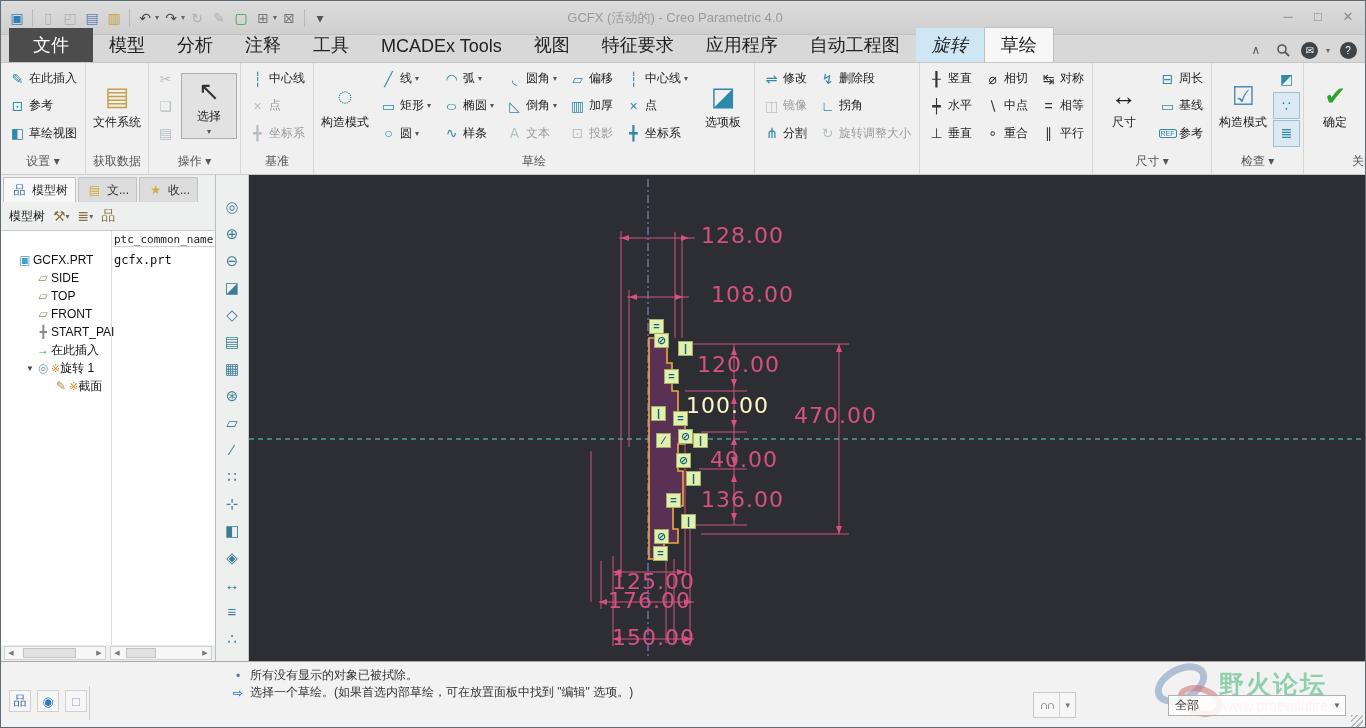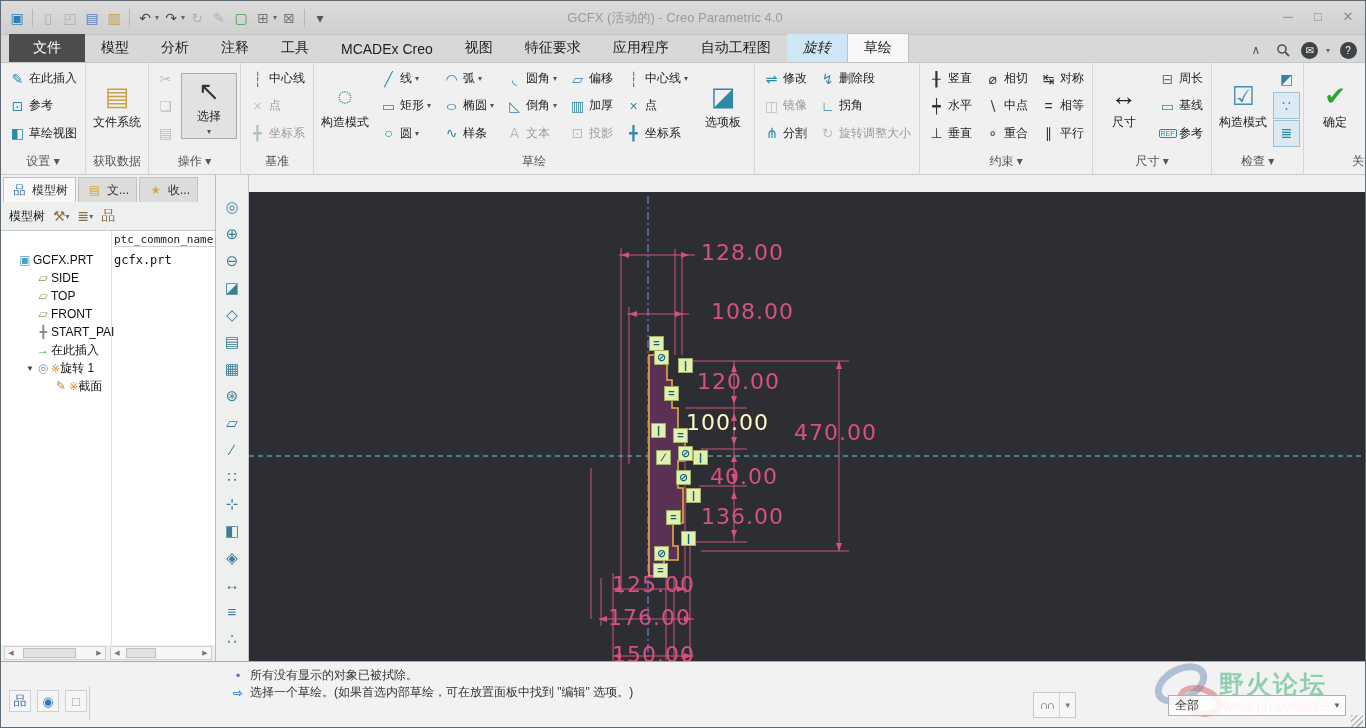--- a/index.html
+++ b/index.html
@@ -13,21 +13,21 @@
   .qi.dis{opacity:.4;}
   .qsep{width:1px;height:18px;background:#b8b8b8;margin:0 3px;}
   .qdrop{font-size:8px;color:#666;margin-left:-2px;}
   #win-title{position:absolute;left:0;right:16px;text-align:center;font-size:13px;color:#9b9b9b;pointer-events:none;}
   #winctl{position:absolute;right:8px;top:6px;display:flex;gap:12px;}
   .wc{width:18px;height:18px;color:#8a8a8a;font-size:13px;display:flex;align-items:center;justify-content:center;}
 
   
   #tabrow{height:28px;background:#d8d8d8;display:flex;align-items:flex-end;position:relative;border-bottom:1px solid #c6c6c6;}
   #tabs{display:flex;align-items:flex-end;padding-left:8px;height:100%;}
-  .tab{padding:5px 16px;font-size:14px;color:#222;white-space:nowrap;text-align:center;}
+  .tab{padding:5px 16px;font-size:18px;color:#222;white-space:nowrap;text-align:center;}
   .tab.file{background:#4c4c4c;color:#fff;padding:5px 24px;}
   .tab.context{background:#cfe7f5;font-style:italic;}
   .tab.active{background:#f7f7f7;border:1px solid #c0c0c0;border-bottom:none;}
   #tabrow-right{position:absolute;right:8px;bottom:3px;display:flex;align-items:center;gap:9px;}
   .tri{width:18px;height:18px;display:flex;align-items:center;justify-content:center;font-size:12px;color:#555;}
   .tri .circ{width:17px;height:17px;border-radius:50%;background:#3d4347;color:#fff;font-size:10px;display:flex;align-items:center;justify-content:center;}
 
   
   #ribbon{height:112px;background:#f0f0f0;display:flex;border-bottom:1px solid #c9c9c9;}
   .rgroup{display:flex;flex-direction:column;border-right:1px solid #d6d6d6;}
@@ -132,21 +132,21 @@
       </div>
   </div>
 
   <div id="tabrow">
     <div id="tabs">
         <span class="tab file">文件</span>
         <span class="tab">模型</span>
         <span class="tab">分析</span>
         <span class="tab">注释</span>
         <span class="tab">工具</span>
-        <span class="tab">MCADEx Creo</span>
+        <span class="tab">MCADEx Tools</span>
         <span class="tab">视图</span>
         <span class="tab">特征要求</span>
         <span class="tab">应用程序</span>
         <span class="tab">自动工程图</span>
         <span class="tab context">旋转</span>
         <span class="tab active">草绘</span>
       </div>
     <div id="tabrow-right">
         <span class="tri">∧</span>
         <span class="tri">
@@ -403,21 +403,20 @@
             <div class="sbtn">
               <span class="ic" style="color: rgb(51, 51, 51);">=</span>
               <span>相等</span>
             </div>
             <div class="sbtn">
               <span class="ic" style="color: rgb(51, 51, 51);">∥</span>
               <span>平行</span>
             </div>
           </div>
         </div>
-        <div class="rlabel">约束 ▾</div>
       </div>
       <div class="rgroup">
         <div class="rbody">
           <div class="rcol">
             <div class="bbtn">
               <span class="ic bic" style="color: rgb(34, 34, 34);">↔</span>
               <span>尺寸</span>
             </div>
           </div>
           <div class="rcol">
@@ -587,21 +586,21 @@
         <div class="stri">∕</div>
         <div class="stri">∷</div>
         <div class="stri">⊹</div>
         <div class="stri">◧</div>
         <div class="stri">◈</div>
         <div class="stri">↔</div>
         <div class="stri">≡</div>
         <div class="stri">∴</div>
       </div>
 
-    <div id="canvas" style="background: rgb(45, 45, 52); margin-top: 17px;">
+    <div id="canvas" style="background: rgb(45, 45, 52);">
         <svg id="sksvg" width="1118" height="486">
           <line x1="0" y1="264" x2="1118" y2="264" stroke="#5cd6c9" stroke-width="1.2" stroke-dasharray="5,4"></line>
           <line x1="399" y1="4" x2="399" y2="484" stroke="#8a8ae8" stroke-width="1" stroke-dasharray="8,3,2,3"></line>
           <polygon points="400,163 418,163 418,188 423,188 423,216 429,216 429,250 436,250 436,269 429,269 429,296 434,296 434,331 424,331 424,354 429,354 429,368 415,368 415,384 400,384" fill="#5d3057" fill-opacity="0.95" stroke="#eda93f" stroke-width="1.6"></polygon>
           <line x1="370" y1="63" x2="446" y2="63" stroke="#d5527f" stroke-width="1"></line>
           <line x1="378" y1="122" x2="440" y2="122" stroke="#d5527f" stroke-width="1"></line>
           <line x1="442" y1="169" x2="600" y2="169" stroke="#d5527f" stroke-width="1"></line>
           <line x1="436" y1="216" x2="498" y2="216" stroke="#d5527f" stroke-width="1"></line>
           <line x1="452" y1="257" x2="498" y2="257" stroke="#d5527f" stroke-width="1"></line>
           <line x1="450" y1="294" x2="498" y2="294" stroke="#d5527f" stroke-width="1"></line>
@@ -644,21 +643,21 @@
           <polygon points="485,299 482,307 488,307" fill="#d5527f"></polygon>
           <polygon points="485,346 482,338 488,338" fill="#d5527f"></polygon>
         </svg>
         <div class="dim" style="left: 452px; top: 48px; color: rgb(213, 82, 127);">128.00</div>
         <div class="dim" style="left: 462px; top: 107px; color: rgb(213, 82, 127);">108.00</div>
         <div class="dim" style="left: 448px; top: 177px; color: rgb(213, 82, 127);">120.00</div>
         <div class="dim" style="left: 437px; top: 218px; color: #fef9c3;">100.00</div>
         <div class="dim" style="left: 545px; top: 228px; color: rgb(213, 82, 127);">470.00</div>
         <div class="dim" style="left: 461px; top: 272px; color: rgb(213, 82, 127);">40.00</div>
         <div class="dim" style="left: 452px; top: 312px; color: rgb(213, 82, 127);">136.00</div>
-        <div class="dim" style="left: 363px; top: 380px; color: rgb(213, 82, 127);">125.00</div>
+        <div class="dim" style="left: 363px; top: 394px; color: rgb(213, 82, 127);">125.00</div>
         <div class="dim" style="left: 359px; top: 413px; color: rgb(213, 82, 127);">176.00</div>
         <div class="dim" style="left: 363px; top: 450px; color: rgb(213, 82, 127);">150.00</div>
         <div class="cbox" style="left: 400px; top: 144px;">=</div>
         <div class="cbox" style="left: 405px; top: 158px;">⊘</div>
         <div class="cbox" style="left: 429px; top: 166px;">|</div>
         <div class="cbox" style="left: 415px; top: 194px;">=</div>
         <div class="cbox" style="left: 402px; top: 231px;">|</div>
         <div class="cbox" style="left: 424px; top: 236px;">=</div>
         <div class="cbox" style="left: 407px; top: 258px;">∕</div>
         <div class="cbox" style="left: 429px; top: 254px;">⊘</div>

